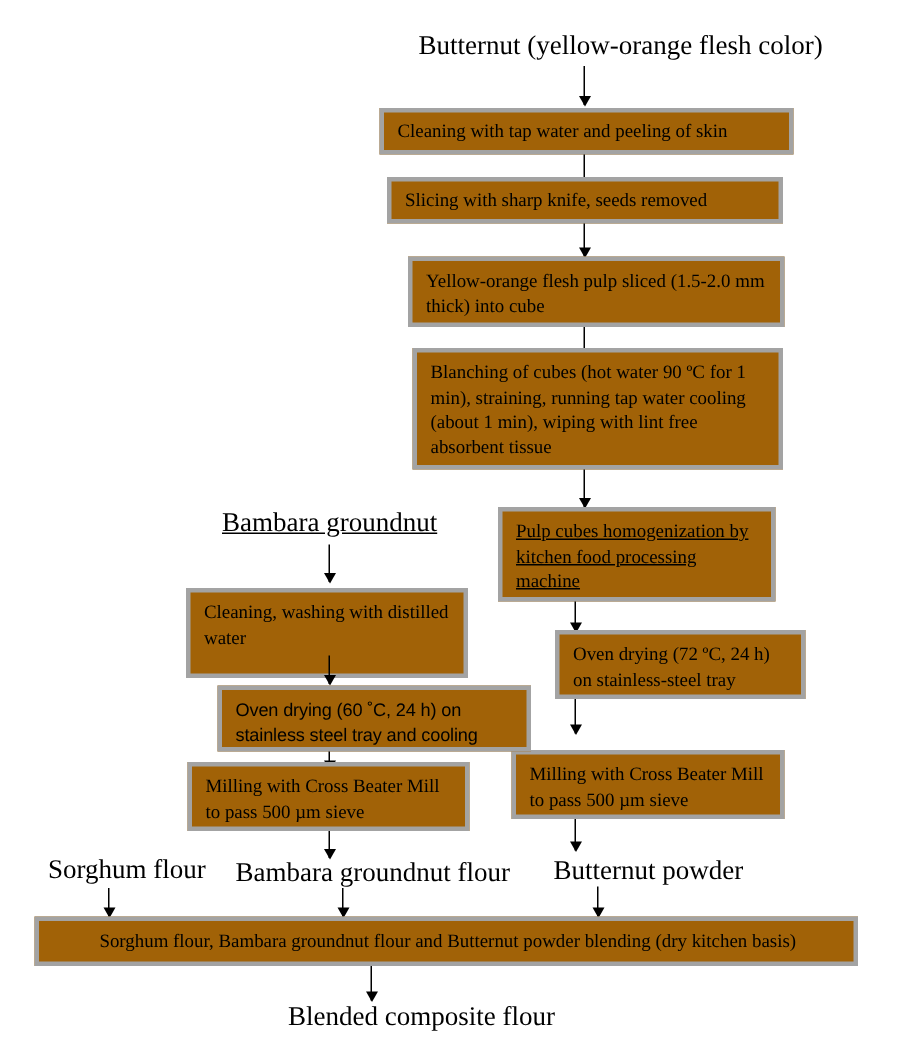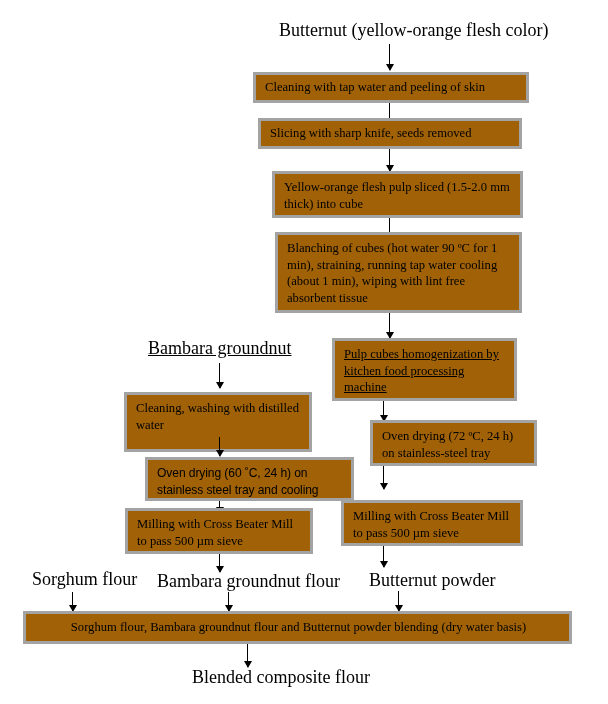--- a/index.html
+++ b/index.html
@@ -118,19 +118,19 @@
   <div class="arrow" style="left:219px; top:554px; height:18px;"></div>
 
   <div class="label" style="left:157px; top:574px;">Bambara groundnut flour</div>
 
   <div class="arrow" style="left:228px; top:592px; height:19px;"></div>
 
   <div class="label" style="left:32px; top:572px;">Sorghum flour</div>
 
   <div class="arrow" style="left:72px; top:592px; height:19px;"></div>
 
-  <div class="node" style="left:23px; top:611px; width:549px; height:33px; display:flex; align-items:center; justify-content:center; white-space:nowrap;">Sorghum flour, Bambara groundnut flour and Butternut powder blending (dry water basis)</div>
+  <div class="node" style="left:23px; top:611px; width:549px; height:33px; display:flex; align-items:center; justify-content:center; white-space:nowrap;">Sorghum flour, Bambara groundnut flour and Butternut powder blending (dry kitchen basis)</div>
 
   <div class="arrow" style="left:247px; top:644px; height:23px;"></div>
 
   <div class="label" style="left:192px; top:670px;">Blended composite flour</div>
 
 </div>
 
 </body></html>

